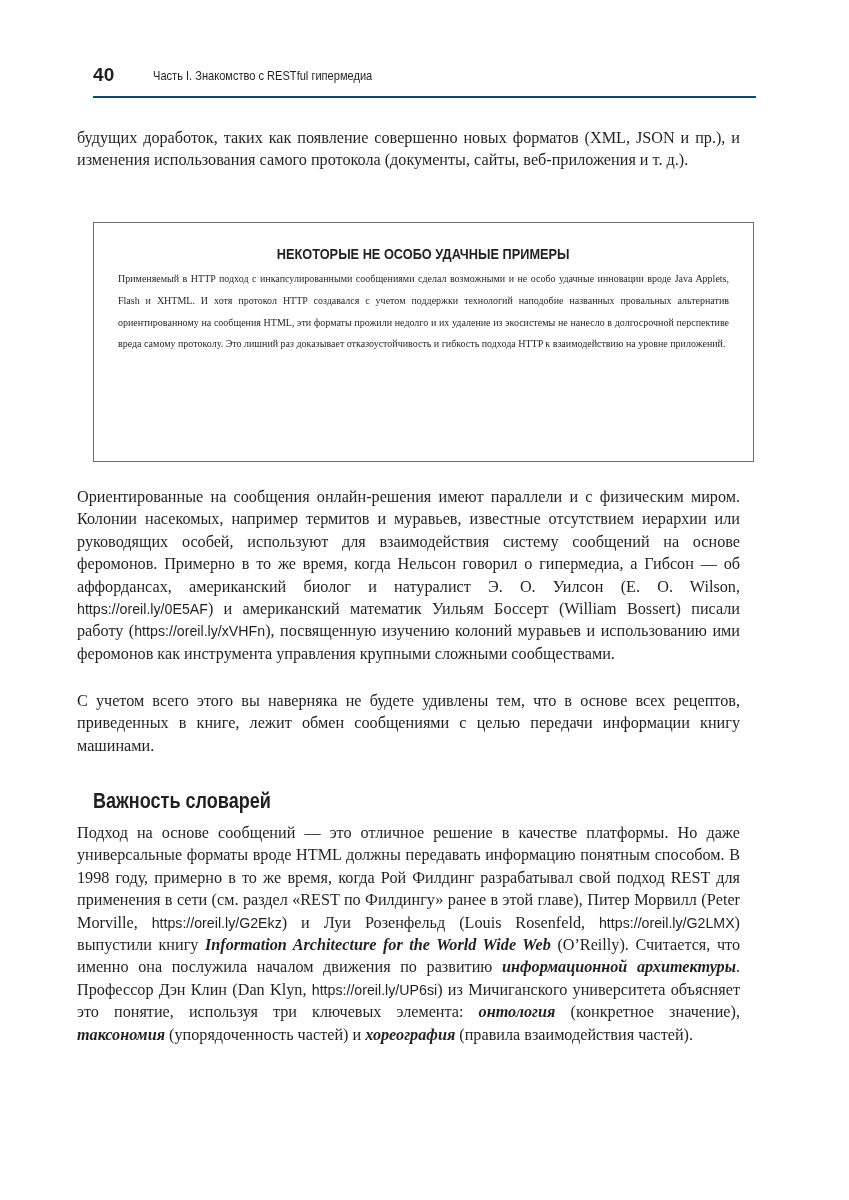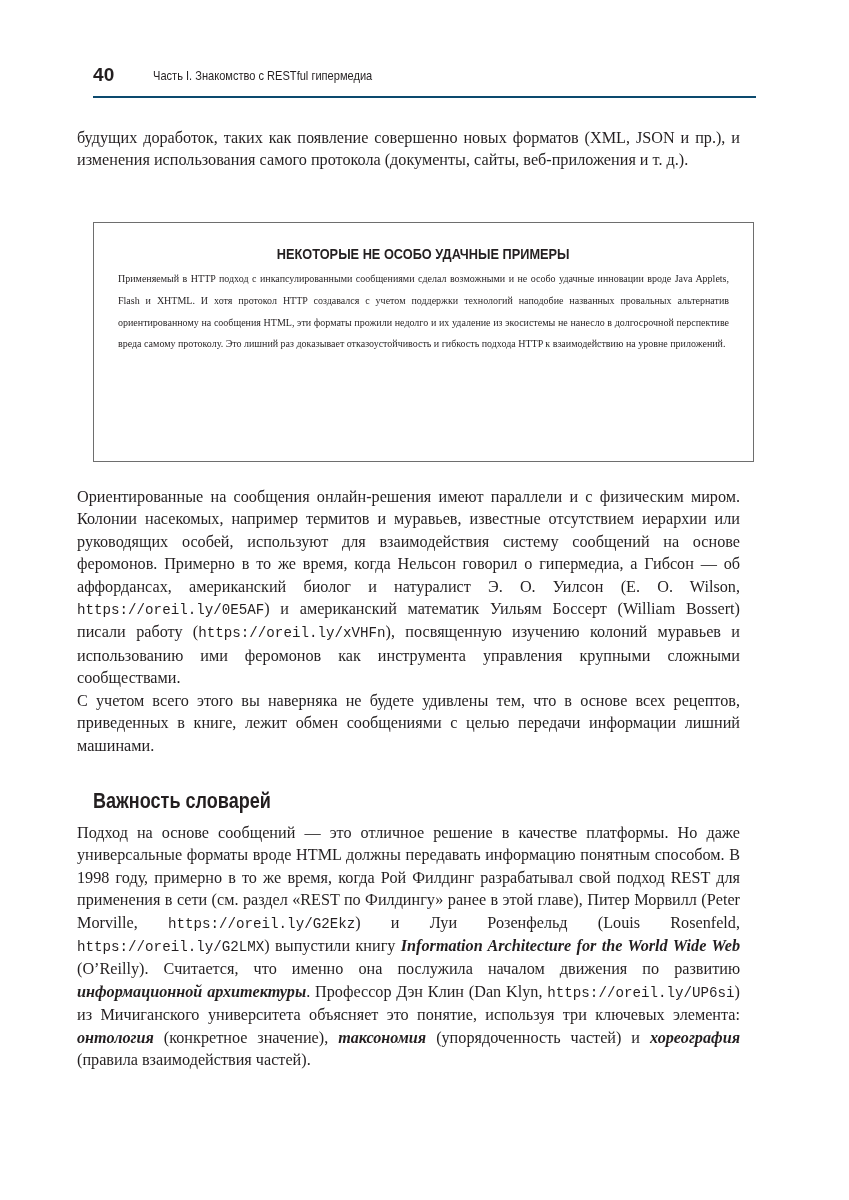--- a/index.html
+++ b/index.html
@@ -21,21 +21,21 @@
       position: absolute; left: 60px; top: 4px;
       font-family: "Liberation Sans", "DejaVu Sans", sans-serif;
       font-size: 13.5px; transform: scaleX(0.82); transform-origin: left center;
     }
     .para {
       position: absolute; left: 77px; width: 663px;
       font-size: 16.2px; line-height: 22.4px; text-align: justify;
       margin: 0;
     }
     .url {
-      font-family: Liberation Mono, monospace;
+      font-family: Liberation Sans, sans-serif;
       font-size: 14.2px;
     }
     .para em { font-style: italic; font-weight: bold; }
     .sidebar-box {
       position: absolute; left: 93px; top: 222px; width: 661px; height: 240px;
       border: 1.5px solid #6e6e6e; box-sizing: border-box; padding-left: 11px;
     }
     .sidebar-title {
       position: absolute; left: 0; right: 0; top: 22px; text-align: center;
       font-family: "Liberation Sans", "DejaVu Sans", sans-serif;
@@ -63,17 +63,17 @@
 
 <p class="para" style="top:127px;">будущих доработок, таких как появление совершенно новых форматов (XML, JSON и пр.), и изменения использования самого протокола (документы, сайты, веб-приложения и т. д.).</p>
 
 <div class="sidebar-box">
   <div class="sidebar-title"><span>НЕКОТОРЫЕ НЕ ОСОБО УДАЧНЫЕ ПРИМЕРЫ</span></div>
   <p class="sidebar-text">Применяемый в HTTP подход с инкапсулированными сообщениями сделал возможными и не особо удачные инновации вроде Java Applets, Flash и XHTML. И хотя протокол HTTP создавался с учетом поддержки технологий наподобие названных провальных альтернатив ориентированному на сообщения HTML, эти форматы прожили недолго и их удаление из экосистемы не нанесло в долгосрочной перспективе вреда самому протоколу. Это лишний раз доказывает отказоустойчивость и гибкость подхода HTTP к взаимодействию на уровне приложений.</p>
 </div>
 
 <p class="para" style="top:486px;"><span>Ориентированные на сообщения онлайн-решения имеют параллели и с физическим миром. Колонии насекомых, например термитов и муравьев, известные отсутствием иерархии или руководящих особей, используют для взаимодействия систему сообщений на основе феромонов. Примерно в то же время, когда Нельсон говорил о гипермедиа, а Гибсон — об аффордансах, американский биолог и натуралист Э. О. Уилсон (E. O. Wilson, </span><span class="url">https://oreil.ly/0E5AF</span><span>) и американский математик Уильям Боссерт (William Bossert) писали работу (</span><span class="url">https://oreil.ly/xVHFn</span><span>), посвященную изучению колоний муравьев и использованию ими феромонов как инструмента управления крупными сложными сообществами.</span></p>
 
-<p class="para" style="top:690px;">С учетом всего этого вы наверняка не будете удивлены тем, что в основе всех рецептов, приведенных в книге, лежит обмен сообщениями с целью передачи информации лишний машинами.</p>
+<p class="para" style="top:690px;">С учетом всего этого вы наверняка не будете удивлены тем, что в основе всех рецептов, приведенных в книге, лежит обмен сообщениями с целью передачи информации книгу машинами.</p>
 
 <h2 class="section-heading">Важность словарей</h2>
 
 <p class="para" style="top:822px;"><span>Подход на основе сообщений — это отличное решение в качестве платформы. Но даже универсальные форматы вроде HTML должны передавать информацию понятным способом. В 1998 году, примерно в то же время, когда Рой Филдинг разрабатывал свой подход REST для применения в сети (см. раздел «REST по Филдингу» ранее в этой главе), Питер Морвилл (Peter Morville, </span><span class="url">https://oreil.ly/G2Ekz</span><span>) и Луи Розенфельд (Louis Rosenfeld, </span><span class="url">https://oreil.ly/G2LMX</span><span>) выпустили книгу </span><em>Information Architecture for the World Wide Web</em><span> (O’Reilly). Считается, что именно она послужила началом движения по развитию </span><em>информационной архитектуры</em><span>. Профессор Дэн Клин (Dan Klyn, </span><span class="url">https://oreil.ly/UP6si</span><span>) из Мичиганского университета объясняет это понятие, используя три ключевых элемента: </span><em>онтология</em><span> (конкретное значение), </span><em>таксономия</em><span> (упорядоченность частей) и </span><em>хореография</em><span> (правила взаимодействия частей).</span></p>
 
 </body></html>

